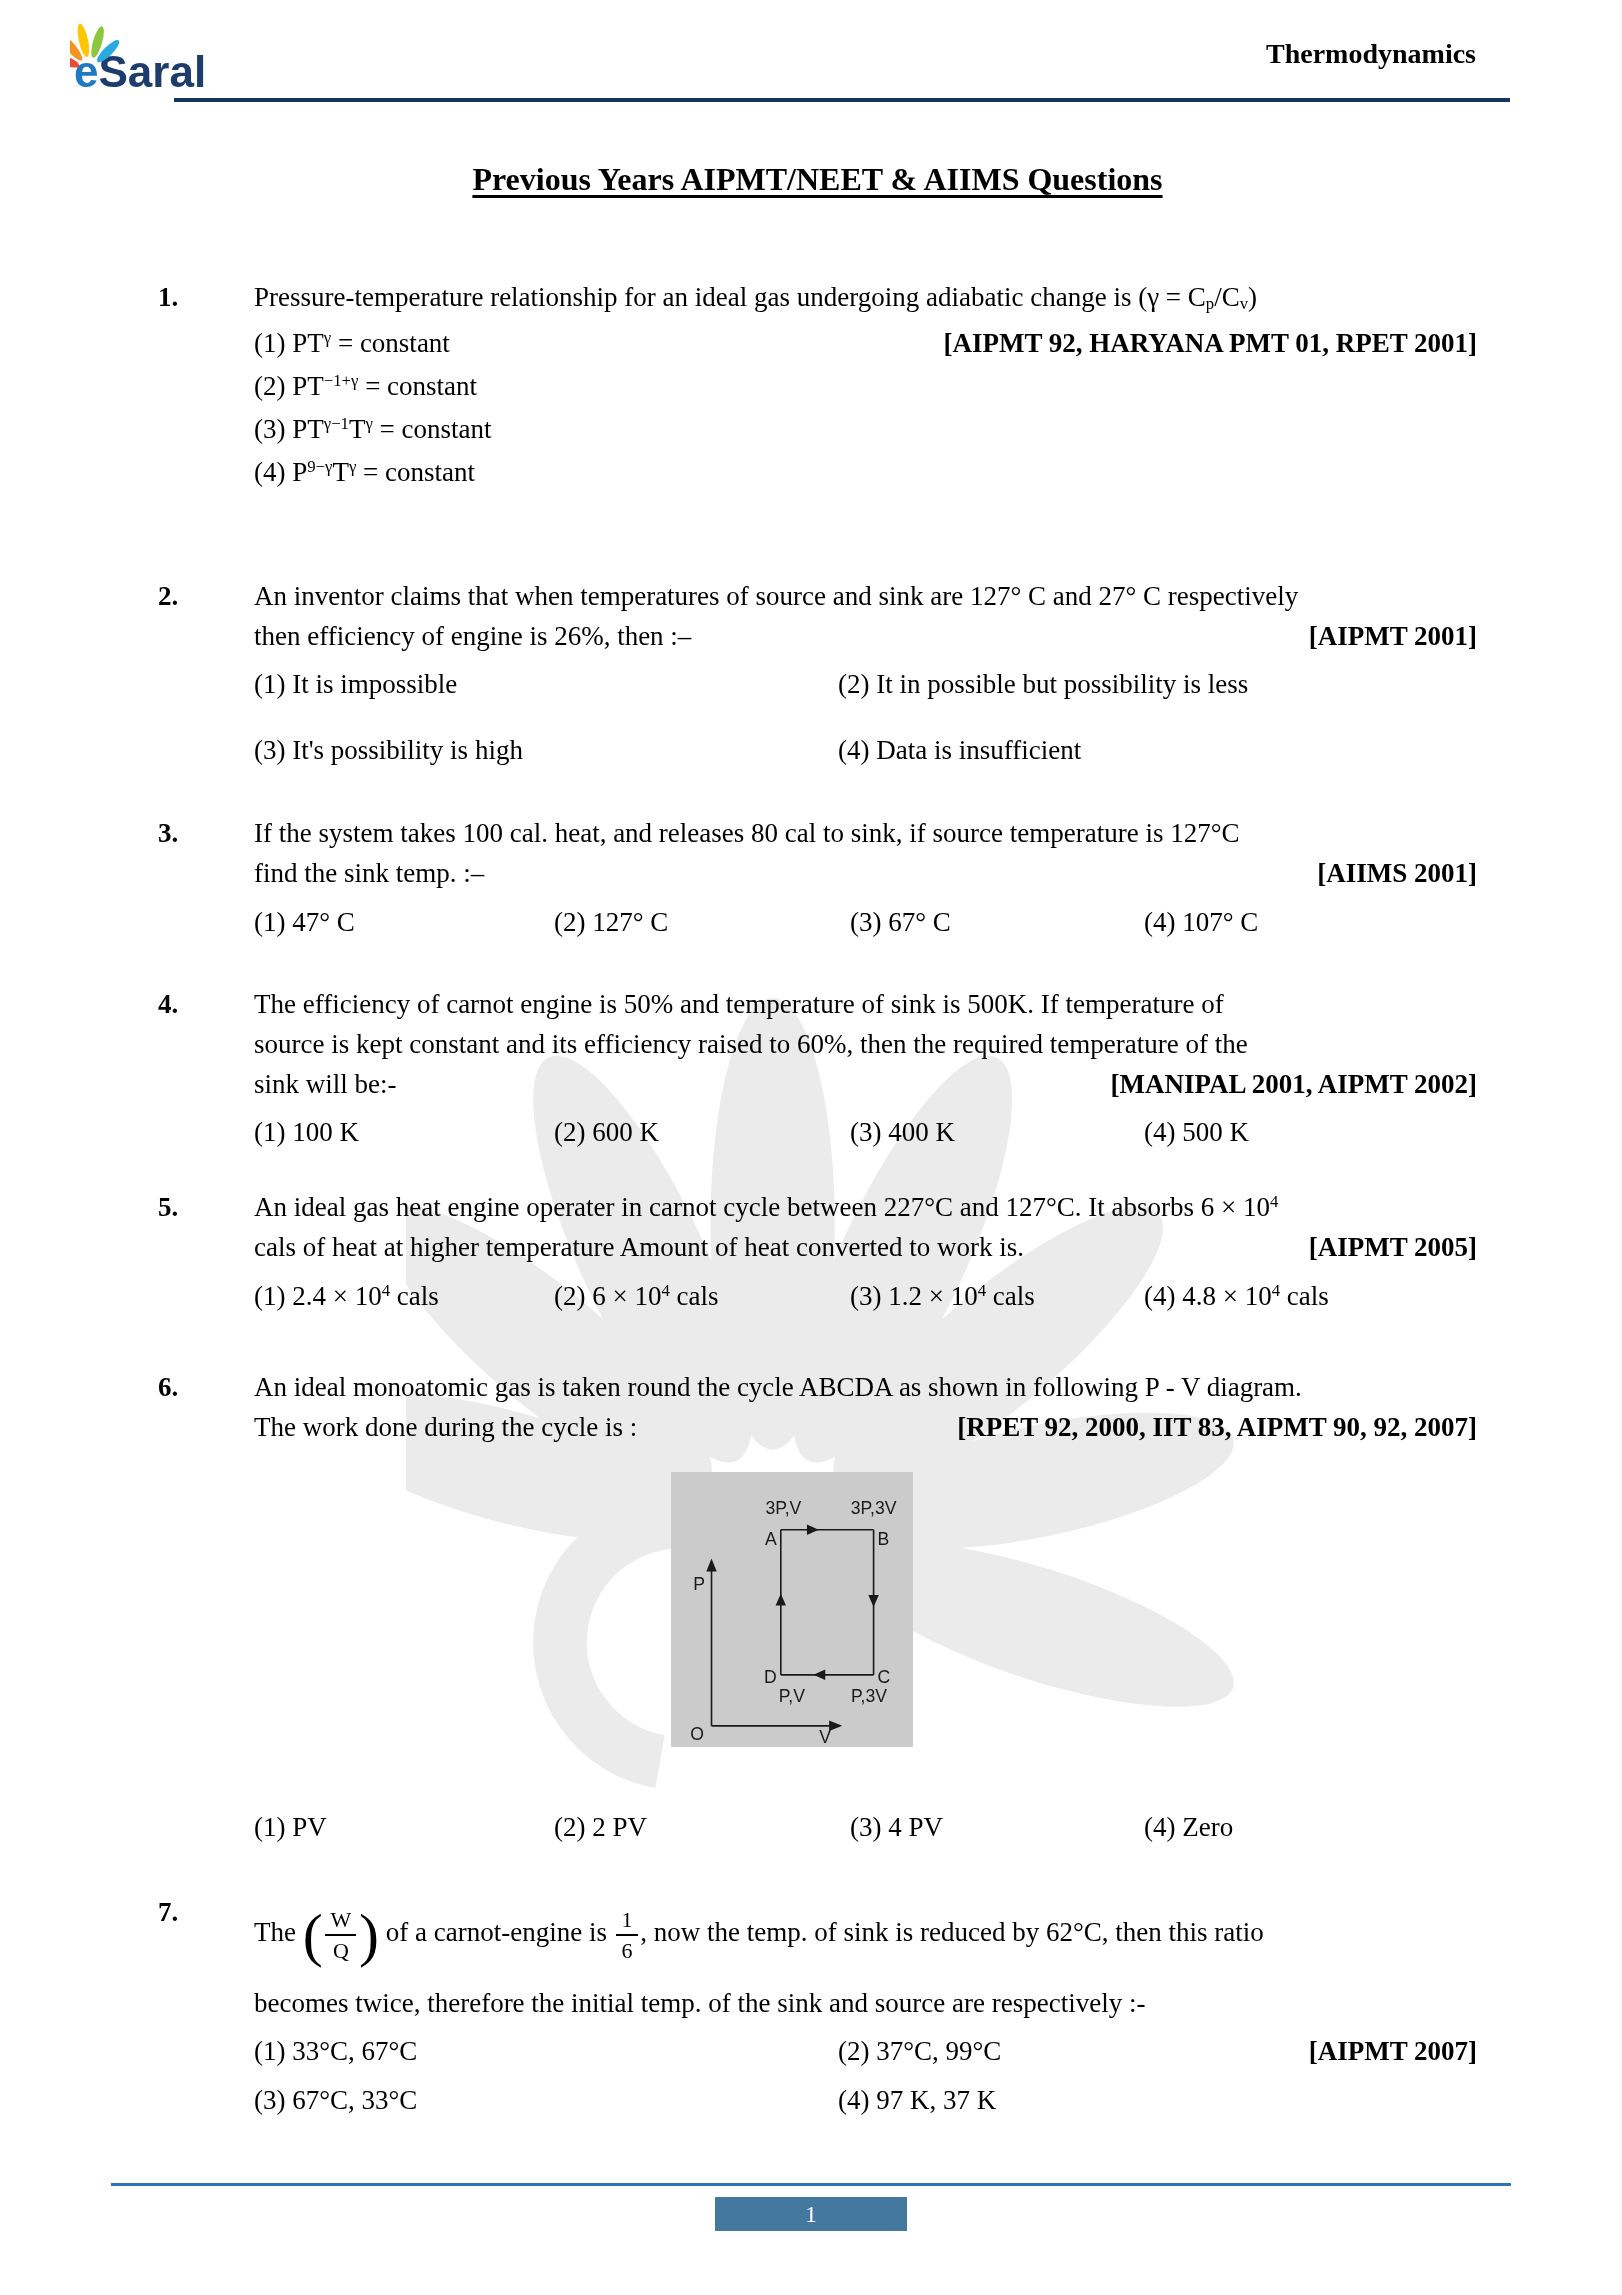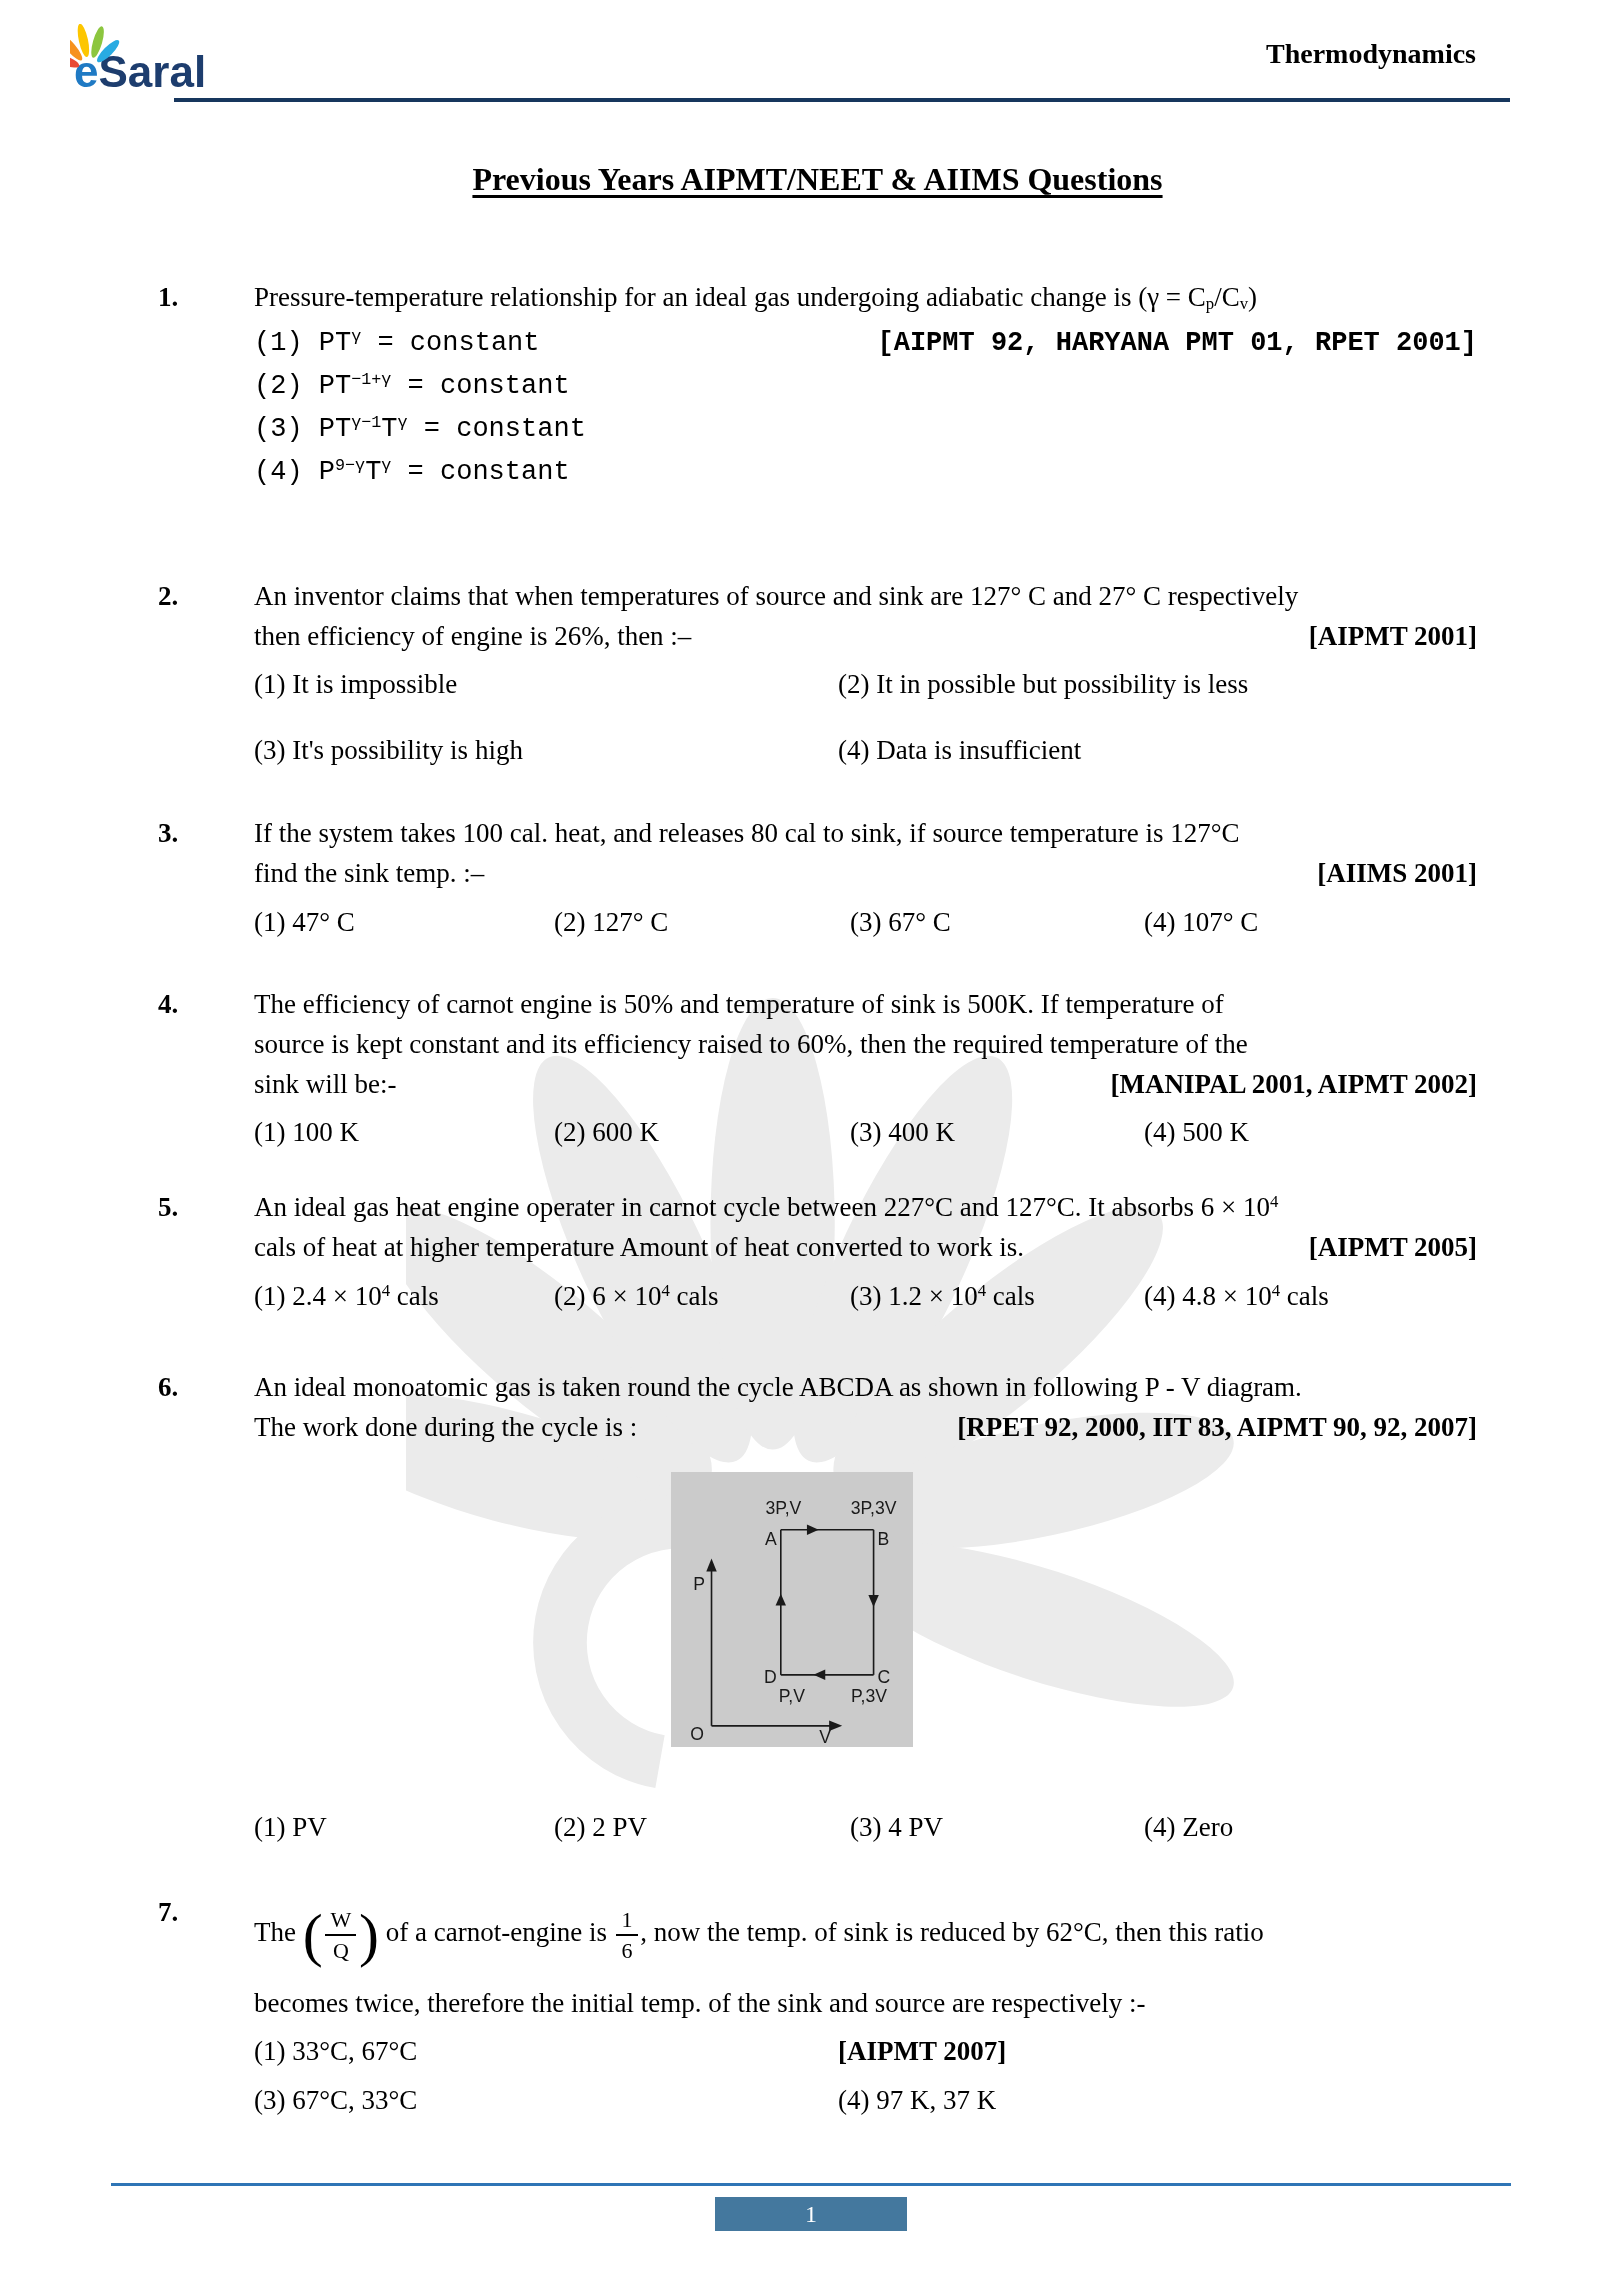--- a/index.html
+++ b/index.html
@@ -63,21 +63,21 @@
   .q-body { flex: 1; font-size: 27px; line-height: 40px; }
 
   .q-line { min-height: 40px; }
   .q-line-cite { display: flex; justify-content: space-between; align-items: baseline; }
   .cite { font-weight: bold; white-space: nowrap; }
 
   sup { font-size: 0.62em; line-height: 0; vertical-align: 0.55em; }
   sub { font-size: 0.62em; line-height: 0; vertical-align: -0.2em; }
 
   .opts-list { margin-top: 4.6px; }
-  .opts-list .q-line { line-height: 43px; min-height: 43px; font-family: Liberation Mono, monospace; }
+  .opts-list .q-line { line-height: 43px; min-height: 43px; }
 
   .opts-4 {
     display: grid; grid-template-columns: 300px 296px 294px auto;
     margin-top: 8.5px; line-height: 40px;
   }
   .opts-2 {
     display: grid; grid-template-columns: 584px auto;
     row-gap: 26px; margin-top: 8.5px; line-height: 40px;
   }
 
@@ -304,20 +304,21 @@
           <span>of a carnot-engine is</span>
           <span class="frac">
               <span class="fnum">1</span>
               <span class="fden">6</span>
             </span><span>, now the temp. of sink is reduced by 62°C, then this ratio</span>
         </p>
         <div class="q-line"><span>becomes twice, therefore the initial temp. of the sink and source are respectively :-</span></div>
         <div class="q7-opts">
           <div class="q7-row">
             <span class="q7-o1 opt">(1) 33°C, 67°C</span>
+            <span class="q7-o2 opt">(2) 37°C, 99°C</span>
             <span class="cite">[AIPMT 2007]</span>
           </div>
           <div class="q7-row">
             <span class="q7-o1 opt">(3) 67°C, 33°C</span>
             <span class="q7-o2 opt">(4) 97 K, 37 K</span>
           </div>
         </div>
       </div>
     </section>
 

